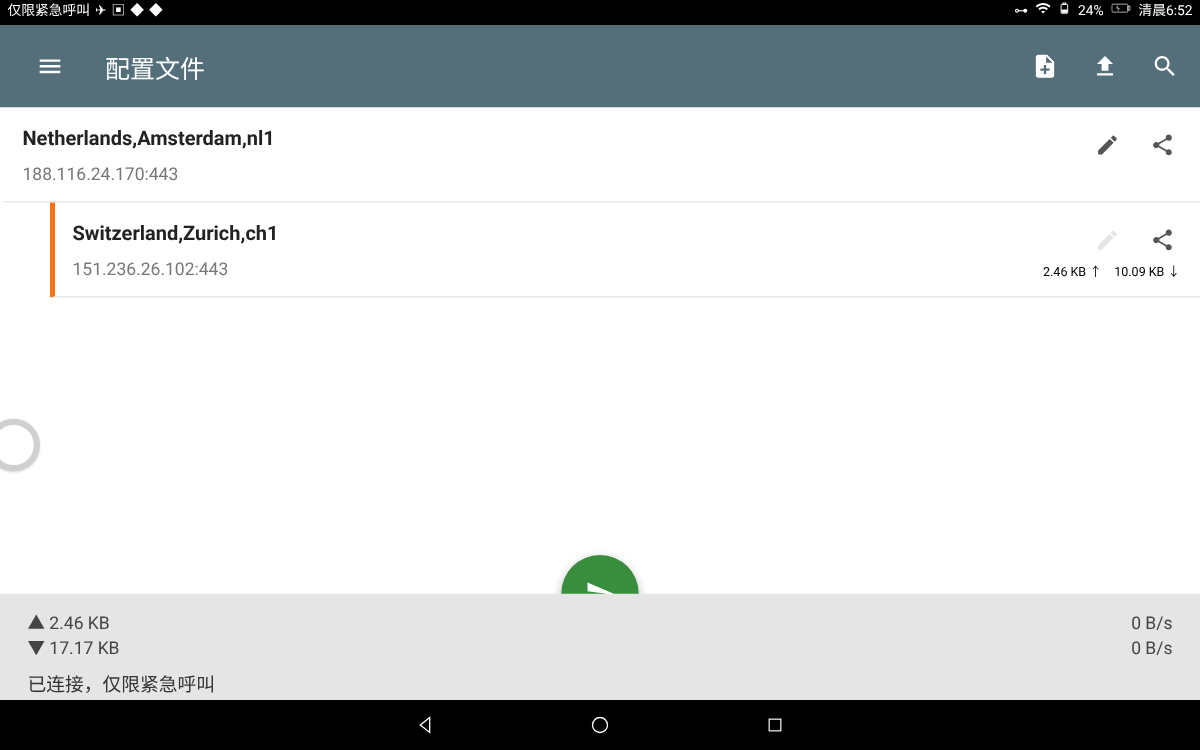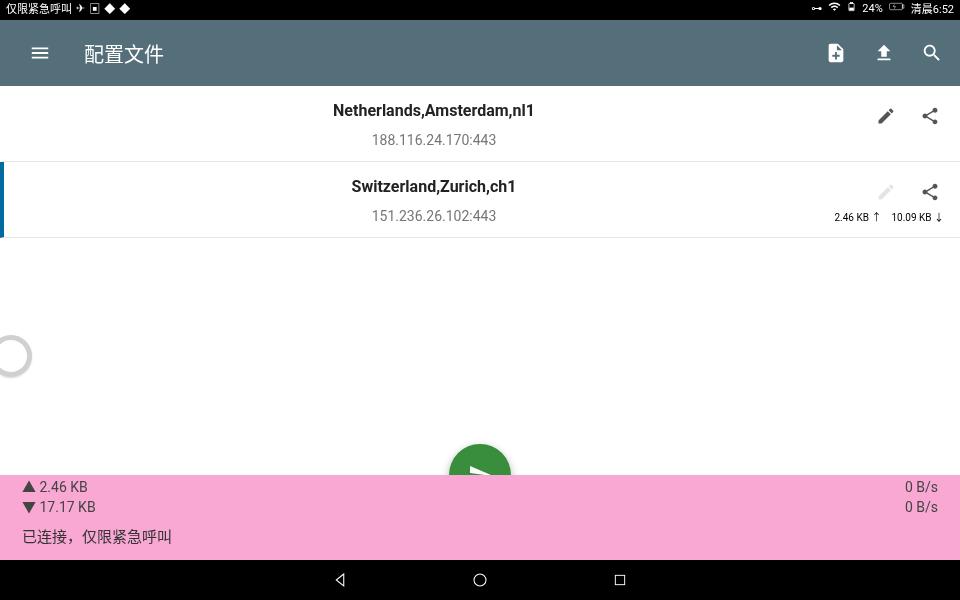--- a/index.html
+++ b/index.html
@@ -4,35 +4,35 @@
 <style>
 * { margin: 0; padding: 0; box-sizing: border-box; font-family: Roboto, "Noto Sans CJK SC", "PingFang SC", Arial, sans-serif; }
 html, body { width: 960px; height: 600px; overflow: hidden; background: #fff; }
 .statusbar { height: 20px; background: #000; color: #fff; font-size: 11px; display: flex; align-items: flex-start; padding: 0 6px; justify-content: space-between; }
 .statusbar-left, .statusbar-right { display: flex; align-items: center; gap: 4px; }
 .statusbar-right span { margin-left: 2px; }
 .appbar { height: 66px; background: #546e7a; display: flex; align-items: center; color: #fff; padding: 0 4px 0 16px; }
 .appbar-title { font-size: 20px; margin-left: 20px; flex: 1; }
 .icon-btn { width: 48px; height: 48px; display: flex; align-items: center; justify-content: center; cursor: pointer; }
 .icon-btn svg { width: 22px; height: 22px; fill: #fff; }
-.profiles { background: #fff; text-align: center; }
+.profiles { background: #fff; }
 .profile-item { display: flex; border-bottom: 1px solid #e5e5e5; position: relative; }
-.profile-item.selected { border-left: 4px solid #0369a1; }
+.profile-item.selected { border-left: 4px solid #f97316; margin-left: 40px; }
 .profile-item:not(.selected) { border-left: 4px solid transparent; }
 .profile-main { flex: 1; padding: 15px 14px 13px; }
 .profile-title { font-size: 16px; font-weight: 700; color: #222; }
 .profile-sub { font-size: 14px; color: #777; margin-top: 12px; }
 .profile-stats { position: absolute; right: 16px; bottom: 13px; font-size: 10px; color: #000000; display: flex; gap: 10px; }
 .profile-actions { display: flex; align-items: flex-start; padding-top: 8px; padding-right: 8px; }
 .profile-actions .action-btn { width: 44px; height: 44px; display: flex; align-items: center; justify-content: center; cursor: pointer; }
 .profile-actions svg { width: 20px; height: 20px; }
 .loader { position: absolute; left: -10px; top: 335px; width: 42px; height: 42px; border: 5px solid #d0d0d0; border-radius: 50%; background: #fff; box-shadow: 0 1px 2px rgba(0,0,0,0.15); }
 .fab { position: absolute; left: 50%; transform: translateX(-50%); top: 444px; width: 62px; height: 62px; border-radius: 50%; background: #388e3c; display: flex; align-items: center; justify-content: center; box-shadow: 0 3px 8px rgba(0,0,0,0.3); cursor: pointer; }
 .fab svg { width: 24px; height: 24px; fill: #fff; }
-.footer { position: absolute; left: 0; right: 0; top: 475px; height: 85px; background: #f9a8d4; padding: 2px 22px 0; color: #444; font-size: 14px; }
+.footer { position: absolute; left: 0; right: 0; top: 475px; height: 85px; background: #e5e5e5; padding: 14px 22px 0; color: #444; font-size: 14px; }
 .footer-row { display: flex; justify-content: space-between; line-height: 20px; }
 .footer-status { margin-top: 8px; font-size: 15px; color: #333; }
 .navbar { position: absolute; left: 0; right: 0; top: 560px; height: 40px; background: #000; display: flex; align-items: center; justify-content: center; gap: 100px; }
 .navbar .nav-btn { width: 40px; height: 40px; display: flex; align-items: center; justify-content: center; cursor: pointer; }
 .navbar svg { fill: none; stroke: #fff; stroke-width: 1.4; }
 </style>
 </head>
 <body>
 
 <div class="statusbar">

